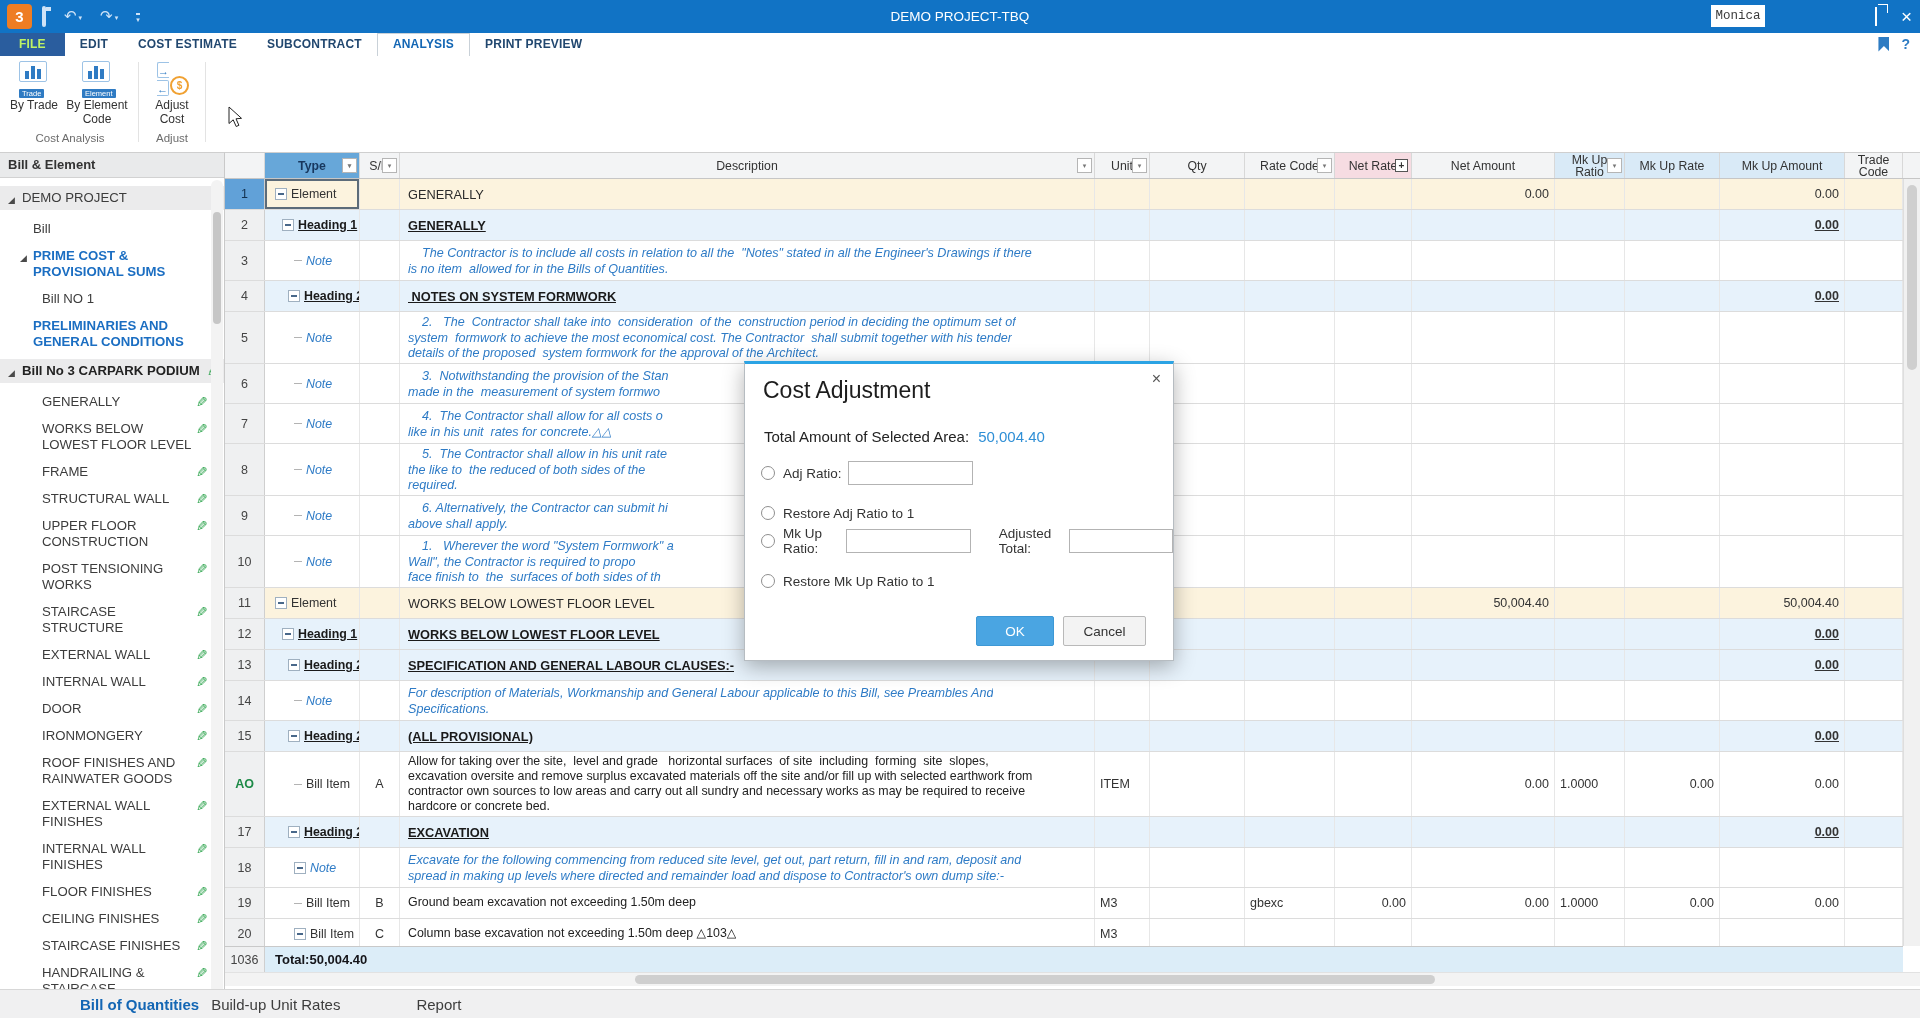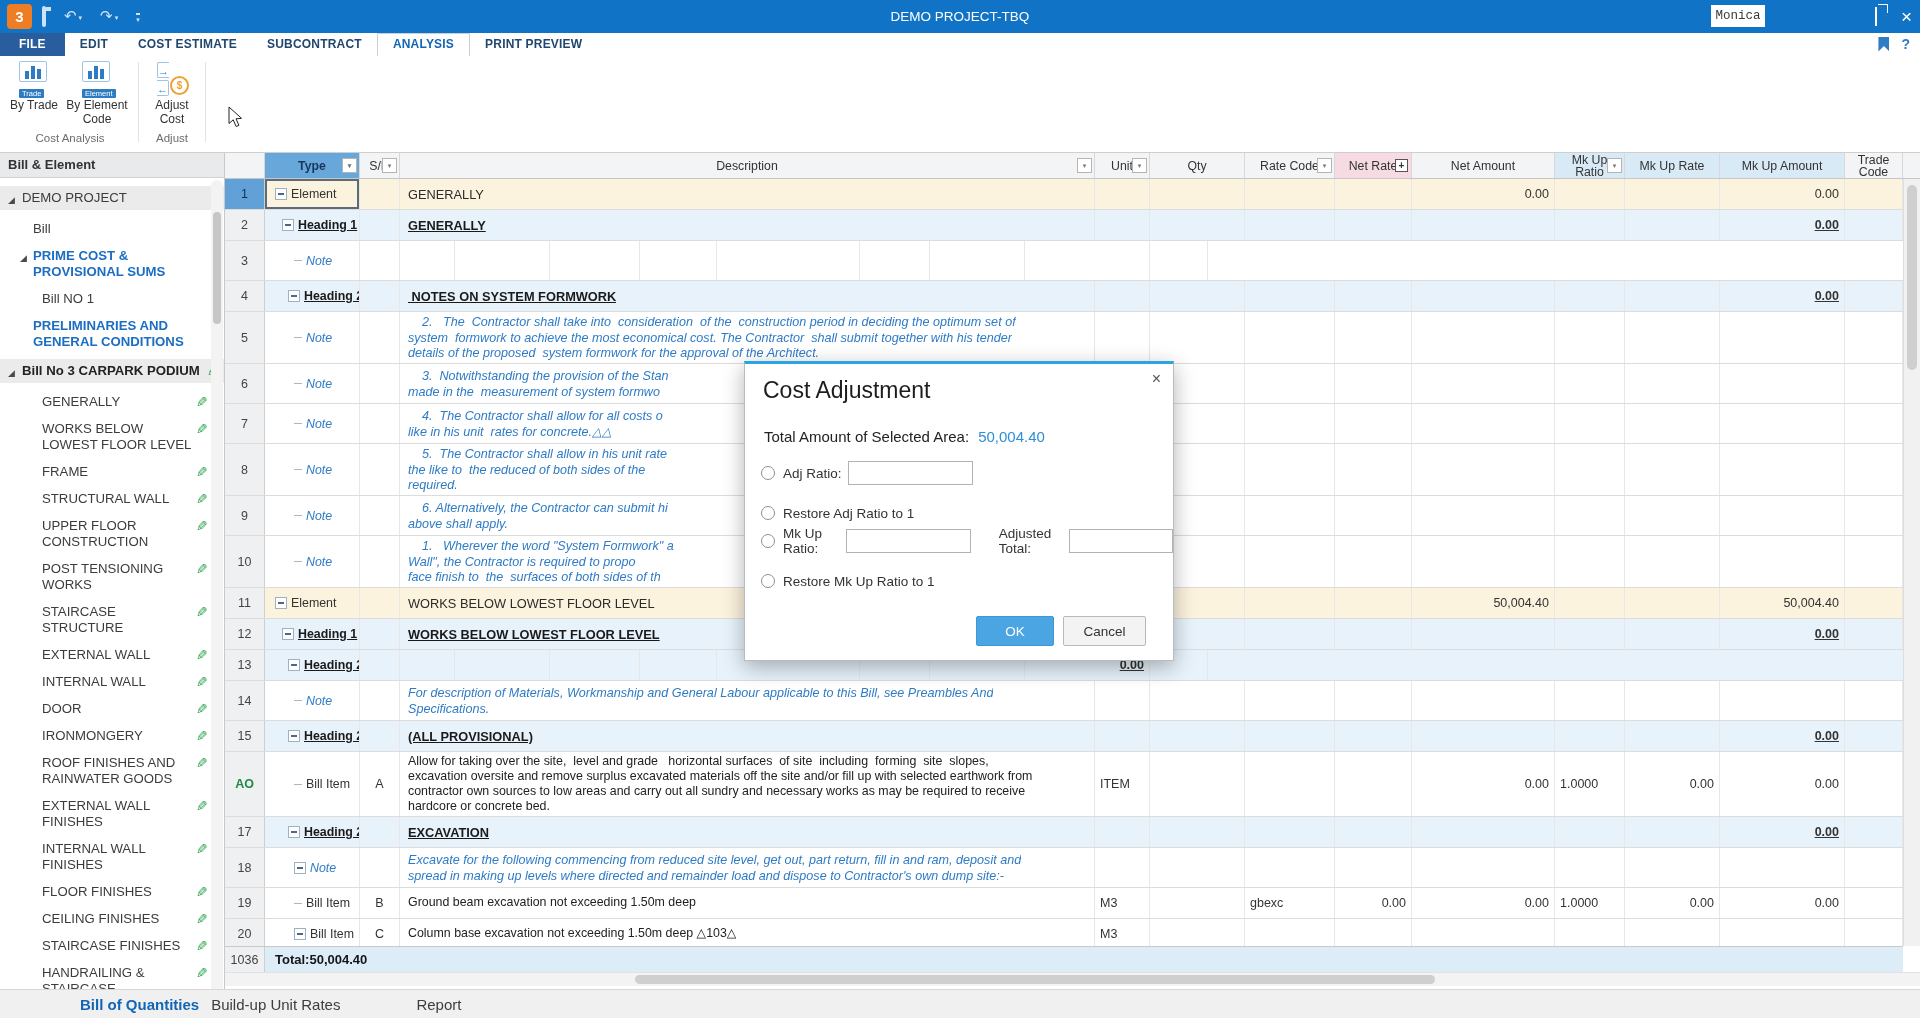--- a/index.html
+++ b/index.html
@@ -20,21 +20,21 @@
             font-family:"Liberation Mono",monospace;font-size:12.5px;display:flex;align-items:center;justify-content:center}
   .win-btns{position:absolute;right:8px;top:0;height:33px;display:flex;align-items:center;gap:24px}
   .wb-min{width:12px;height:2px;background:#fff}
   .wb-restore{width:10px;height:9px;border:1.5px solid #fff;position:relative;background:#1173c5}
   .wb-restore::before{content:"";position:absolute;left:2px;top:-4px;width:9px;height:8px;border:1.5px solid #fff;border-bottom:none;border-left:none}
   .wb-close{color:#fff;font-size:19px;line-height:19px}
   
   .tabrow{position:absolute;left:0;top:33px;right:0;height:23px;background:#fff;border-bottom:1px solid #d4dae0}
   .tabs{display:flex;height:100%}
   .tab{padding:0 15px;font-size:12px;font-weight:bold;line-height:22px;color:#21476f;letter-spacing:.2px}
-  .tab.file{background:#2a5d9e;color:#ffffff;padding:0 19px}
+  .tab.file{background:#2a5d9e;color:#bef264;padding:0 19px}
   .tab.active{color:#1366b4;background:#fff;border:1px solid #c9d1d8;border-bottom:none;line-height:21px;position:relative;z-index:2}
   .tab-icons{position:absolute;right:10px;top:3px;display:flex;align-items:center;gap:12px}
   .flag-ic{width:11px;height:15px;background:#2e7cc3;clip-path:polygon(0 0,100% 0,100% 100%,50% 64%,0 100%)}
   .help-ic{color:#2e7cc3;font-weight:bold;font-size:14px}
   
   .ribbon{position:absolute;left:0;top:56px;right:0;height:96px;background:#fff;border-bottom:1px solid #d9dde1}
   .rbtn{position:absolute;top:5px;display:flex;flex-direction:column;align-items:center}
   .rbtn .lab{font-size:12px;color:#333;text-align:center;line-height:14px;margin-top:3px}
   .ic-chart{width:30px;height:34px;position:relative}
   .ic-chart .plate{width:28px;height:21px;background:#fff;border:1px solid #9dc3e6;border-radius:2px;
@@ -420,20 +420,24 @@
       <div class="row" style="height: 40px;">
         <div class="cell num" style="width: 40px;">
           <span>3</span>
         </div>
         <div class="cell type" style="width: 95px;">
           <span style="width: 21px; flex: 0 0 auto;"></span>
           <span class="tdash"></span>
           <span class="t-note">Note</span>
         </div>
         <div class="cell" style="width: 40px; justify-content: center;"></div>
+        <div class="cell desc ds-note fli" style="width: 695px;">
+          <span class="line">The Contractor is to include all costs in relation to all the  "Notes" stated in all the Engineer's Drawings if there</span>
+          <span class="line">is no item  allowed for in the Bills of Quantities.</span>
+        </div>
         <div class="cell lf" style="width: 55px;"></div>
         <div class="cell rt" style="width: 95px;"></div>
         <div class="cell lf" style="width: 90px;"></div>
         <div class="cell rt" style="width: 77px;"></div>
         <div class="cell rt" style="width: 143px;"></div>
         <div class="cell lf" style="width: 70px;"></div>
         <div class="cell rt" style="width: 95px;"></div>
         <div class="cell rt" style="width: 125px;"></div>
         <div class="cell" style="width: 58px;"></div>
       </div>
@@ -664,20 +668,23 @@
       <div class="row h" style="height: 31px;">
         <div class="cell num" style="width: 40px;">
           <span>13</span>
         </div>
         <div class="cell type" style="width: 95px;">
           <span style="width: 15px; flex: 0 0 auto;"></span>
           <span class="box"></span>
           <span class="t-hd">Heading 2</span>
         </div>
         <div class="cell" style="width: 40px; justify-content: center;"></div>
+        <div class="cell desc ds-hd" style="width: 695px;">
+          <span class="line">SPECIFICATION AND GENERAL LABOUR CLAUSES:-</span>
+        </div>
         <div class="cell lf" style="width: 55px;"></div>
         <div class="cell rt" style="width: 95px;"></div>
         <div class="cell lf" style="width: 90px;"></div>
         <div class="cell rt" style="width: 77px;"></div>
         <div class="cell rt" style="width: 143px;"></div>
         <div class="cell lf" style="width: 70px;"></div>
         <div class="cell rt" style="width: 95px;"></div>
         <div class="cell rt" style="width: 125px;">
           <span class="mu-u">0.00</span>
         </div>

